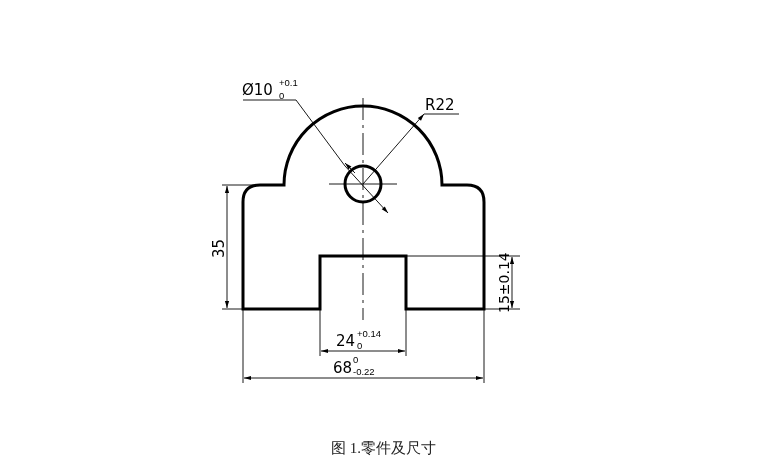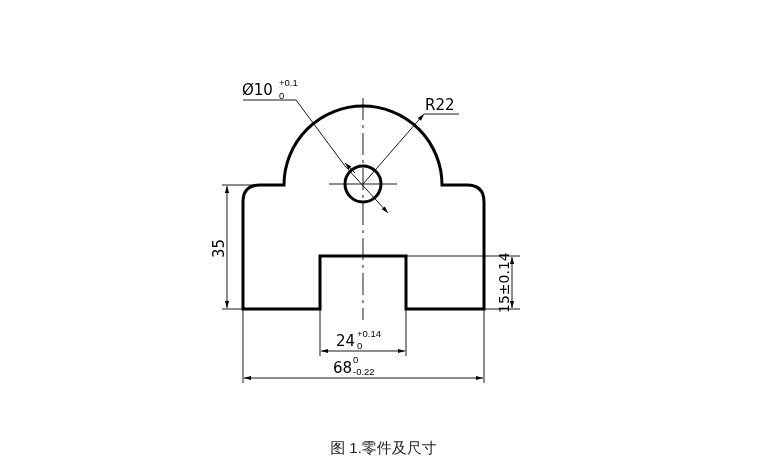--- a/index.html
+++ b/index.html
@@ -4,21 +4,21 @@
 <style>
   html, body { margin: 0; padding: 0; background: #ffffff; }
   body { width: 767px; height: 468px; position: relative; overflow: hidden; }
   svg { position: absolute; left: 0; top: 0; }
   .thick { stroke: #000; stroke-width: 3; fill: none; stroke-linejoin: miter; }
   .thin { stroke: #000; stroke-width: 0.9; fill: none; }
   .center { stroke: #000; stroke-width: 0.9; fill: none; stroke-dasharray: 22 5 3 5; }
   .dimtext { font-family: "DejaVu Sans", sans-serif; font-size: 15px; fill: #000; }
   .tol { font-family: "Liberation Sans", sans-serif; font-size: 9.5px; fill: #000; }
   .caption { position: absolute; left: 0; width: 767px; top: 439px; text-align: center;
-             font-family: Liberation Sans, sans-serif; font-size: 15px; color: #222; }
+             font-family: Liberation Serif, serif; font-size: 15px; color: #222; }
 </style>
 </head>
 <body>
 
 <svg width="767" height="468" viewBox="0 0 767 468">
   <defs>
     <marker id="arr" viewBox="0 0 10 10" refX="10" refY="5" markerWidth="9" markerHeight="7" orient="auto-start-reverse" markerUnits="userSpaceOnUse">
       <path d="M0,2 L10,5 L0,8 z" fill="#000"></path>
     </marker>
   </defs>

